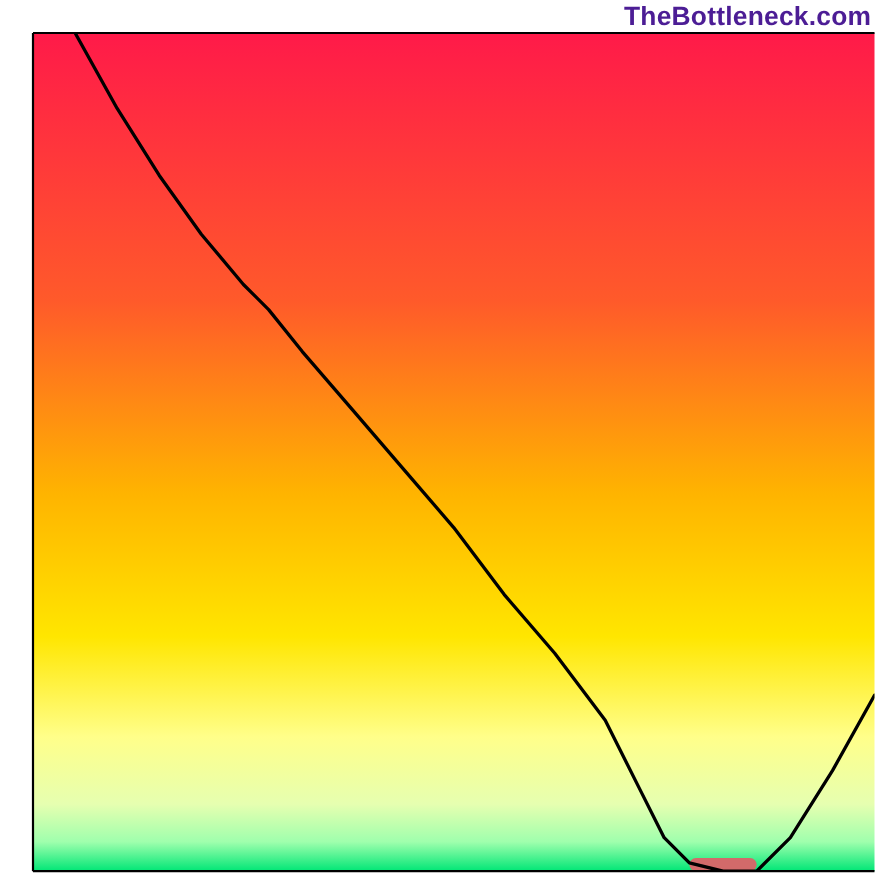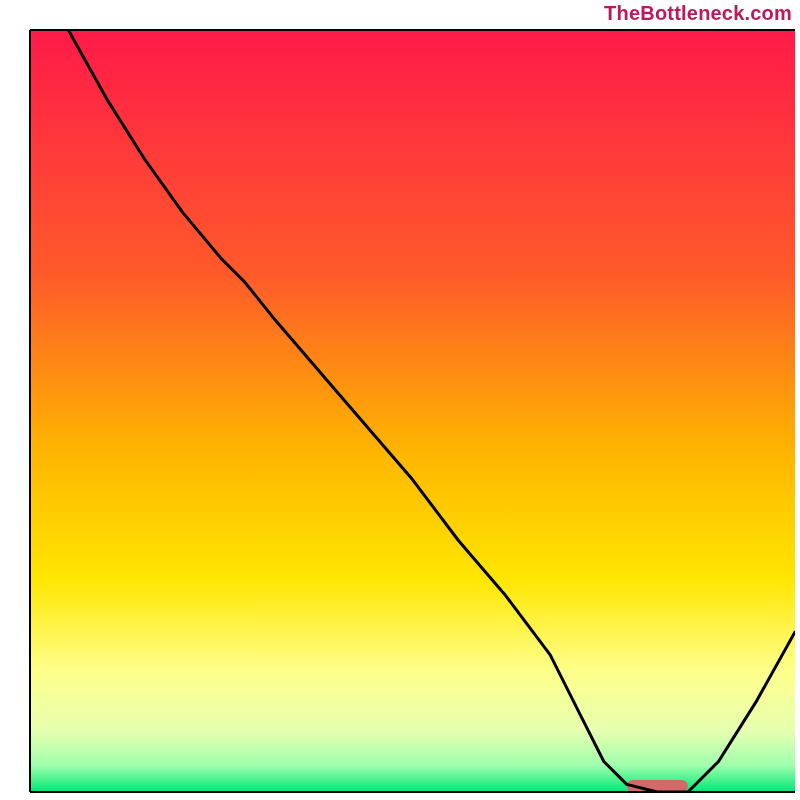--- a/index.html
+++ b/index.html
@@ -13,23 +13,23 @@
   }
   .container {
     position: relative;
     width: 800px;
     height: 800px;
   }
   .watermark {
     position: absolute;
     top: 2px;
     right: 8px;
-    font-size: 20px;
+    font-size: 24px;
     font-weight: 600;
-    color: #be185d;
+    color: #4c1d95;
     letter-spacing: 0.2px;
     user-select: none;
   }
   svg {
     display: block;
   }
 </style>
 </head>
 <body>
 

